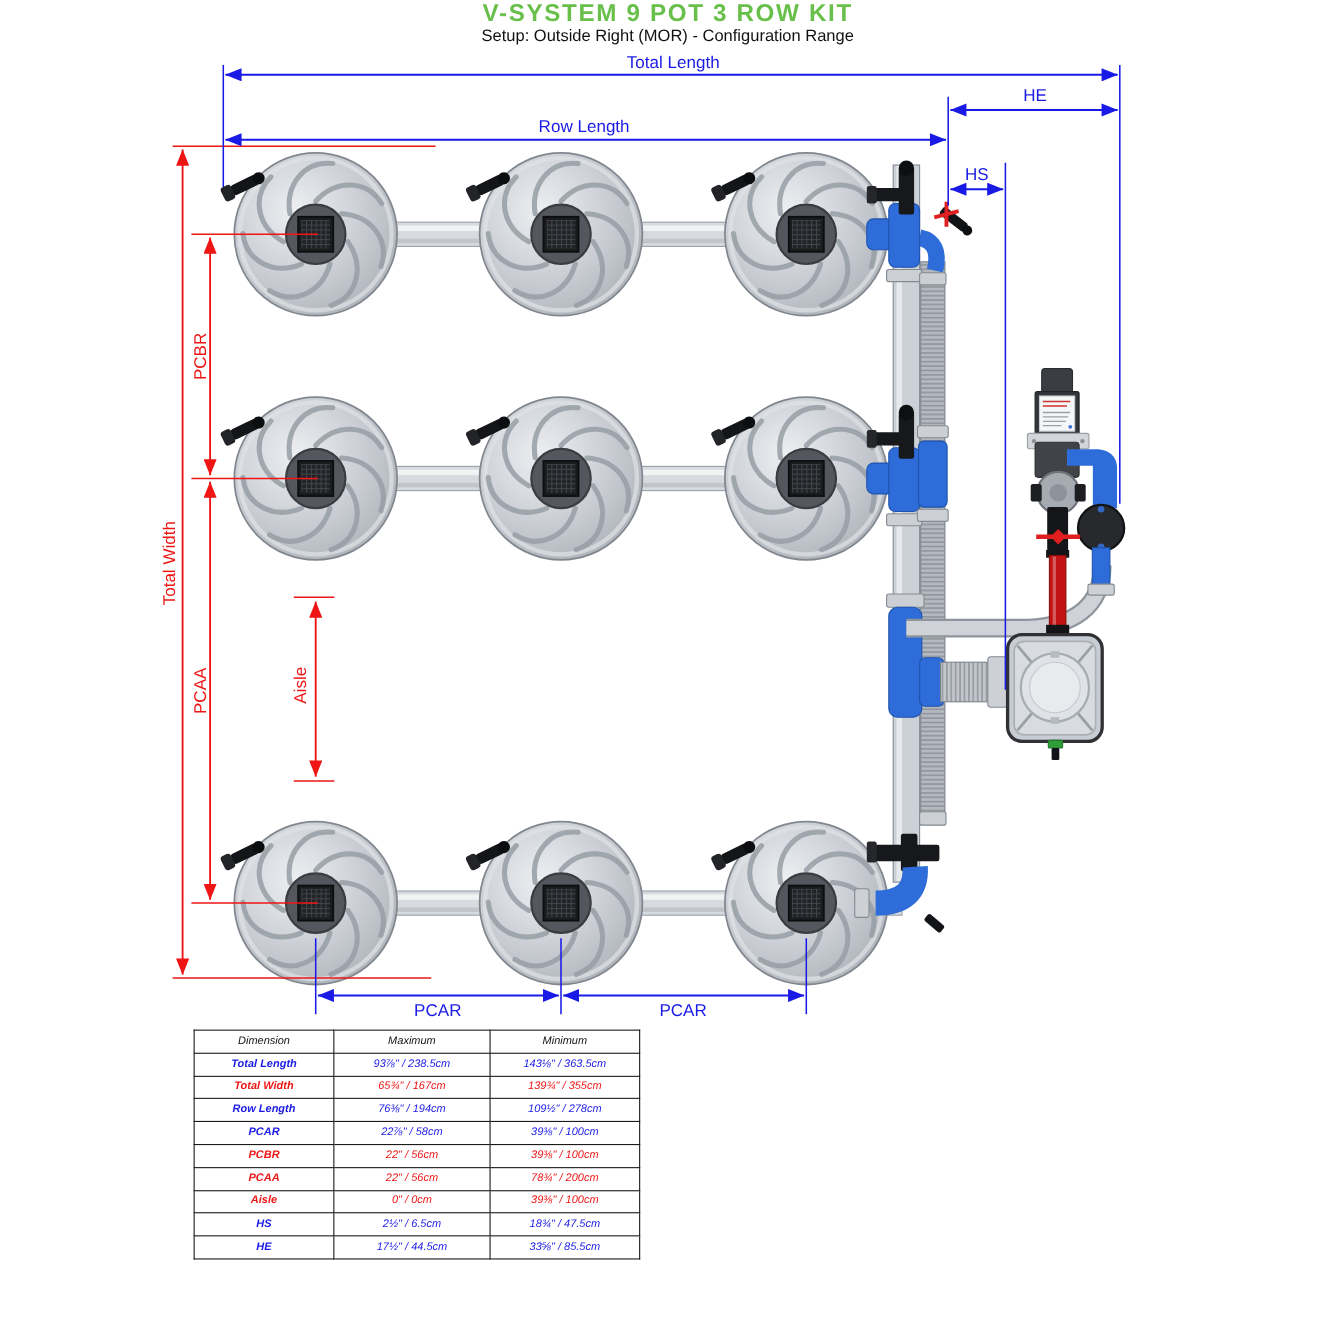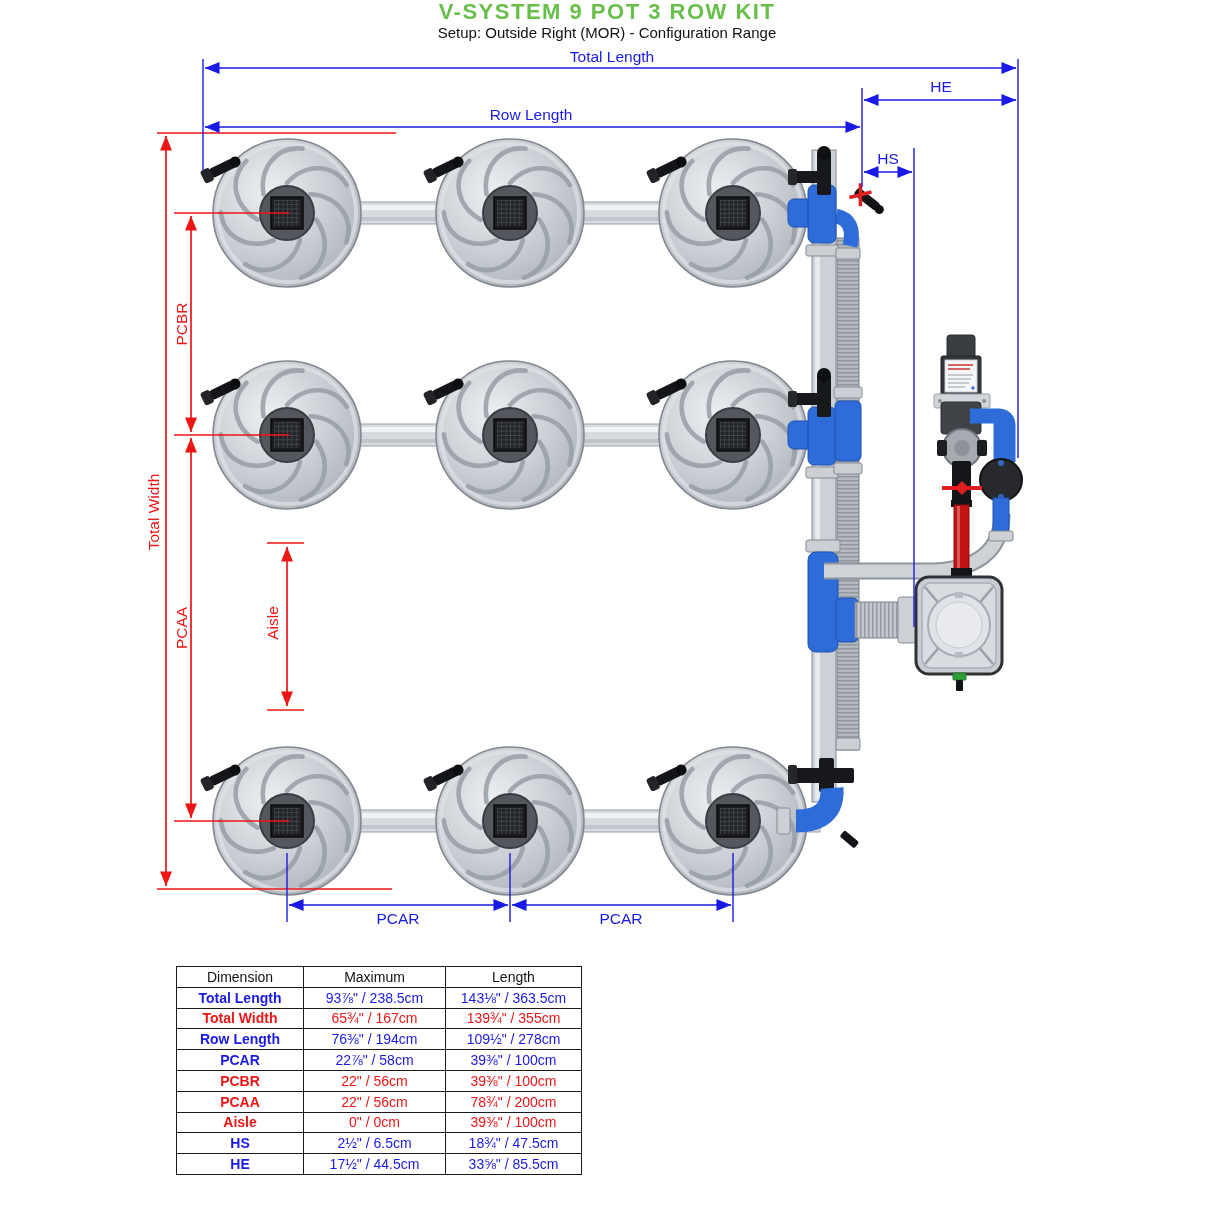--- a/index.html
+++ b/index.html
@@ -14,22 +14,22 @@
   
   .dim{fill:none;stroke-width:1.7;}
   .ext{fill:none;stroke-width:1.4;}
   .sB{stroke:var(--blue);}
   .sR{stroke:var(--red);}
   .fB{fill:var(--blue);}
   .fR{fill:var(--red);}
   .lbl{font-family:"Liberation Sans","DejaVu Sans",sans-serif;font-size:15.5px;}
   .vane{fill:none;stroke:#979da5;stroke-width:4.6;stroke-linecap:round;opacity:.85;}
   
-  table.dims{position:absolute;left:176px;top:966px;border-collapse:collapse;table-layout:fixed;
-    font-size:14px;background:#fff;}
+  table.dims{position:absolute;left:176px;top:936px;border-collapse:collapse;table-layout:fixed;
+    font-size:10px;background:#fff;font-style:italic;}
   table.dims th,table.dims td{border:1.6px solid #1a1a1a;text-align:center;padding:0 4px;
     height:19.8px;line-height:18px;white-space:nowrap;}
   table.dims th{font-weight:400;color:#111;}
   td.dim-name{font-weight:bold;}
   .c-blue{color:var(--blue);}
   .c-red{color:var(--red);}
   .w1{width:118px;} .w2{width:133px;} .w3{width:127px;}
 </style>
 </head>
 <body>
@@ -252,21 +252,21 @@
     <text class="lbl fB" x="398" y="924" text-anchor="middle">PCAR</text>
     <text class="lbl fB" x="621" y="924" text-anchor="middle">PCAR</text>
   </g>
 </svg>
 
 <table class="dims">
   <thead>
     <tr>
       <th class="w1">Dimension</th>
       <th class="w2">Maximum</th>
-      <th class="w3">Length</th>
+      <th class="w3">Minimum</th>
     </tr>
   </thead>
   <tbody>
       <tr>
         <td class="dim-name c-blue">Total Length</td>
         <td class="c-blue">93⅞" / 238.5cm</td>
         <td class="c-blue">143⅛" / 363.5cm</td>
       </tr>
       <tr>
         <td class="dim-name c-red">Total Width</td>

